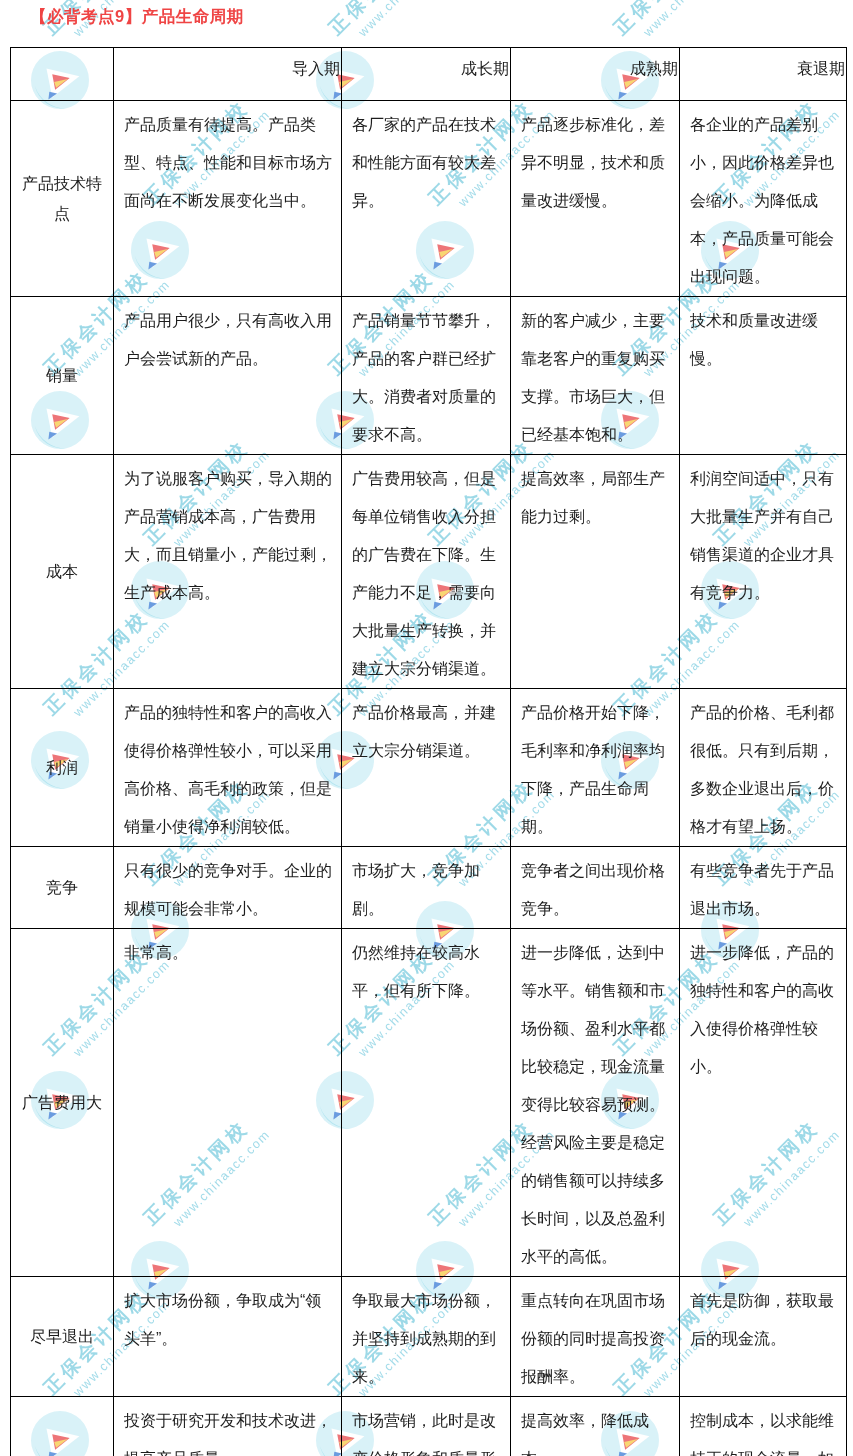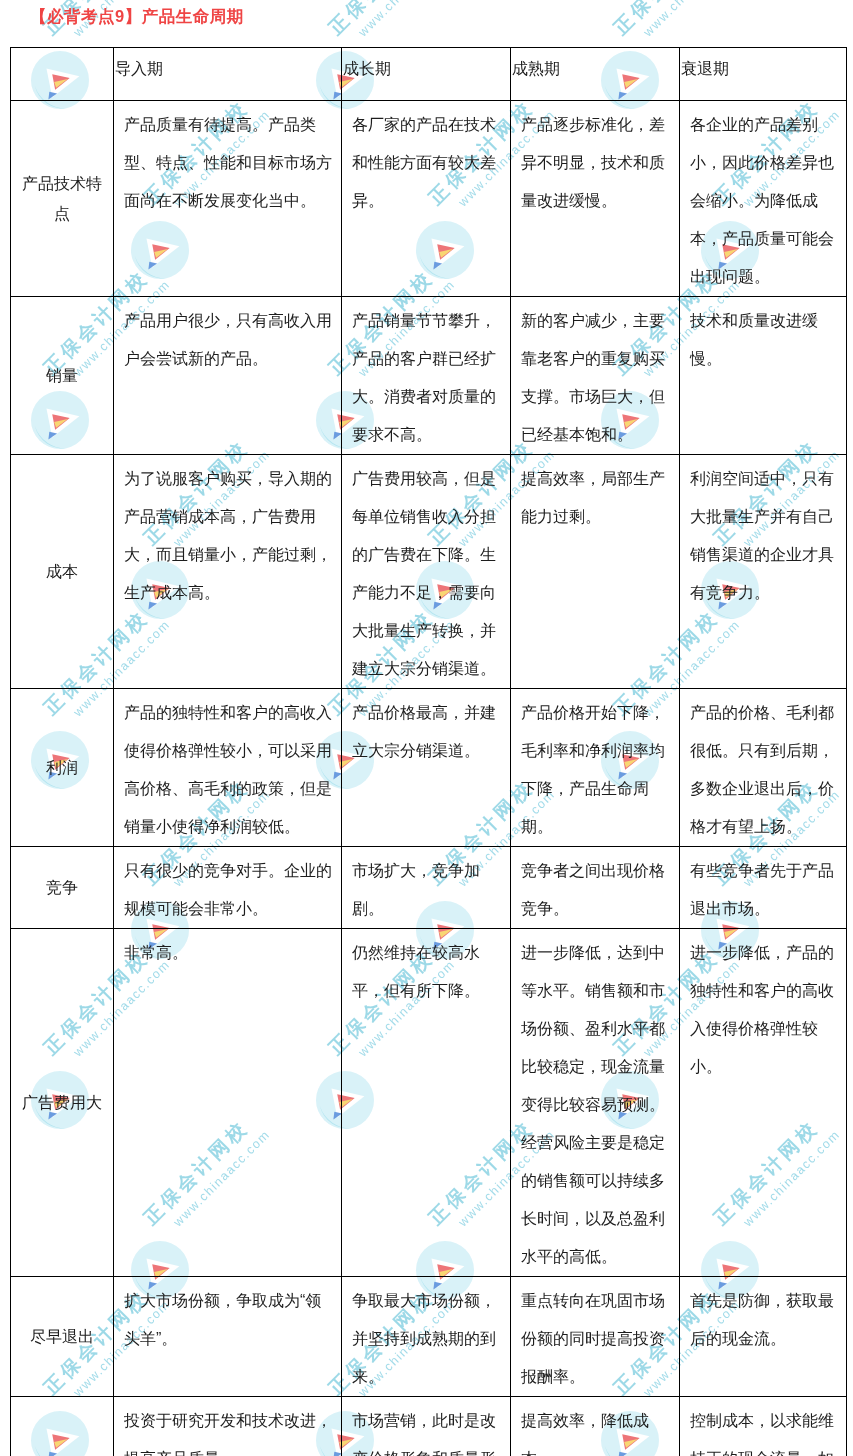--- a/index.html
+++ b/index.html
@@ -50,21 +50,21 @@
   tr.rh  {height:53px;}
   tr.r0  {height:173px;}
   tr.r1  {height:147px;}
   tr.r2  {height:207px;}
   tr.r3  {height:146px;}
   tr.r4  {height:82px;}
   tr.r5  {height:307px;}
   tr.r6  {height:111px;}
   tr.r7  {height:177px;}
   thead th{
-    text-align:left;vertical-align:middle;
+    text-align:right;vertical-align:middle;
     font-weight:normal;font-size:16px;
     padding-bottom:10px;
   }
   tbody th{
     text-align:center;vertical-align:middle;
     font-weight:normal;font-size:16px;
     line-height:30px;padding:16px 10px;
   }
   tbody td{
     vertical-align:top;text-align:left;

